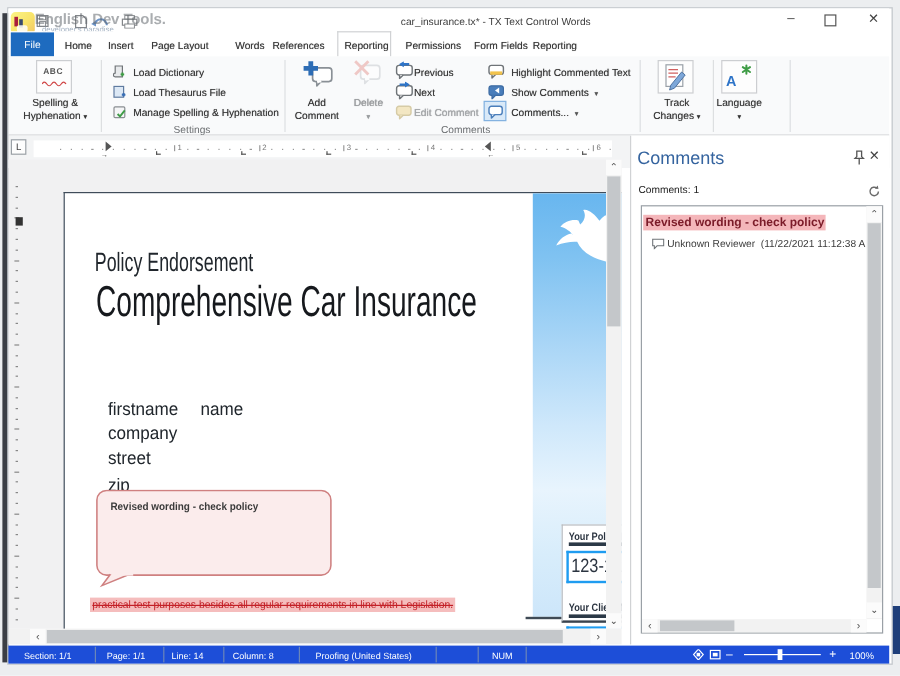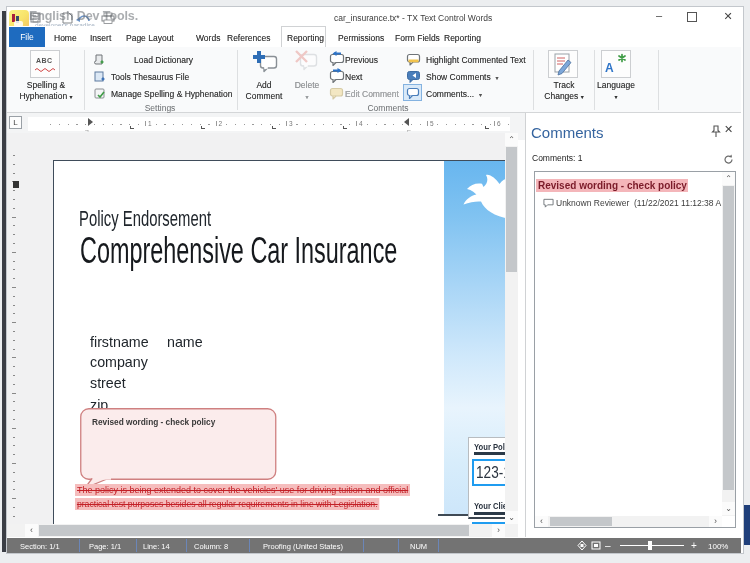--- a/index.html
+++ b/index.html
@@ -81,26 +81,26 @@
         <svg class="abs" style="left:4px;top:16px;" width="21" height="5" viewBox="0 0 21 5">
             <path d="M0 3 q2 -3 4 0 q2 3 4 0 q2 -3 4 0 q2 3 4 0 q2 -3 4 0" fill="none" stroke="#d04545" stroke-width="1"></path>
           </svg>
       </div>
       <div class="bigbtn" style="left:8px;top:33px;width:62px;">Spelling &amp;<br>Hyphenation&nbsp;<span style="font-size:6px;">▾</span></div>
 
       <svg class="abs" style="left:87px;top:7px;" width="12" height="12" viewBox="0 0 12 12">
         <path d="M2 1 h6 v9 h-6 a1.5 1.5 0 0 1 0 -3 z" fill="#e8eaec" stroke="#707478" stroke-width="1"></path>
         <path d="M8 9.5 v-3 M6.5 8 h3" stroke="#3f9c46" stroke-width="1.6"></path>
       </svg>
-      <div class="abs t8" style="left:104px;top:8px;margin-left:23px;">Load Dictionary</div>
+      <div class="abs t8" style="left:104px;top:8px;">Load Dictionary</div>
       <svg class="abs" style="left:87px;top:24px;" width="12" height="12" viewBox="0 0 12 12">
         <rect x="1" y="1" width="8" height="9" fill="#dce8f5" stroke="#5f7ba0" stroke-width="1"></rect>
         <path d="M9 9.5 v-3 M7.5 8 h3" stroke="#3a6fb5" stroke-width="1.6"></path>
       </svg>
-      <div class="abs t8" style="left:104px;top:25px;">Tools Thesaurus File</div>
+      <div class="abs t8" style="left:104px;top:25px;">Load Thesaurus File</div>
       <svg class="abs" style="left:87px;top:41px;" width="12" height="12" viewBox="0 0 12 12">
         <rect x="1" y="1" width="9" height="9" rx="1" fill="#f4f5f6" stroke="#8a8e92"></rect>
         <path d="M4 7 l2 2 l4 -5" fill="none" stroke="#3f9c46" stroke-width="1.6"></path>
       </svg>
       <div class="abs t8" style="left:104px;top:42px;">Manage Spelling &amp; Hyphenation</div>
       <div class="abs glabel" style="left:103px;top:56px;width:100px;text-align:center;">Settings</div>
 
       <svg class="abs" style="left:245px;top:3px;" width="28" height="26" viewBox="0 0 28 26">
         <rect x="8.5" y="6.5" width="16" height="11.5" rx="2.5" fill="#fff" stroke="#8a9096" stroke-width="1.4"></rect>
         <path d="M12 17.5 v4 l4 -4" fill="#fff" stroke="#8a9096" stroke-width="1.4" stroke-linejoin="round"></path>
@@ -316,21 +316,20 @@
         <div class="abs" style="left:36px;top:234.5px;font-size:15px;color:#20262c;transform:scaleX(0.95);transform-origin:0 0;">zip</div>
 
         <svg class="abs" style="left:26px;top:247px;" width="198" height="92" viewBox="0 0 198 92">
           <rect x="0.75" y="0.75" width="195" height="70.5" rx="8" fill="#fbecec" stroke="#cf8080" stroke-width="1.3"></rect>
           <path d="M12 70.5 L5 80 L27 71" fill="#fbecec"></path>
           <path d="M12 70.5 L5 80 L27 71" fill="none" stroke="#cf8080" stroke-width="1.3"></path>
           <rect x="13" y="69.5" width="18" height="2.2" fill="#fbecec"></rect>
         </svg>
         <div class="abs" style="left:37.5px;top:255.5px;font-size:9px;font-weight:bold;color:#3a3a3a;transform:scaleX(0.92);transform-origin:0 0;white-space:nowrap;">Revised wording - check policy</div>
 
-        <div class="abs" style="left:21px;top:322.5px;font-size:9px;color:#c32027;background:#f5bdbd;text-decoration:line-through;padding:1px 2px;transform:scaleX(1);transform-origin:0 0;white-space:nowrap;">The policy is being extended to cover the vehicles' use for driving tuition and official</div>
         <div class="abs" style="left:21px;top:336.5px;font-size:9px;color:#c32027;background:#f5bdbd;text-decoration:line-through;padding:1px 2px;transform:scaleX(0.96);transform-origin:0 0;white-space:nowrap;">practical test purposes besides all regular requirements in line with Legislation.</div>
 
         <div class="abs" style="left:414px;top:276px;width:51px;height:82px;background:#fff;border:1px solid #b8bcc0;border-right:none;border-bottom:2px solid #39434e;"></div>
         <div class="abs" style="left:420px;top:280.5px;font-size:9px;font-weight:bold;color:#2b3440;transform:scaleX(0.85);transform-origin:0 0;white-space:nowrap;">Your Policy N</div>
         <div class="abs" style="left:420px;top:291px;width:45px;height:2.5px;background:#2b3947;"></div>
         <div class="abs" style="left:418px;top:298px;width:47px;height:27px;background:#fff;border:2px solid #1f9cf0;border-right:none;"></div>
         <div class="abs" style="left:422px;top:303px;font-size:16px;color:#2b3440;transform:scaleX(0.85);transform-origin:0 0;white-space:nowrap;">123-12</div>
         <div class="abs" style="left:420px;top:340px;font-size:9px;font-weight:bold;color:#2b3440;transform:scaleX(0.85);transform-origin:0 0;white-space:nowrap;">Your Client N</div>
         <div class="abs" style="left:420px;top:351px;width:45px;height:2.5px;background:#2b3947;"></div>
         <div class="abs" style="left:418px;top:360.5px;width:47px;height:8px;background:#fff;border-top:2px solid #1f9cf0;border-left:2px solid #1f9cf0;"></div>
@@ -377,21 +376,21 @@
         </div>
 
         <div class="abs" style="left:0;top:344px;width:187px;height:11px;background:#f2f2f2;">
           <div class="abs" style="left:0;top:0;width:13px;height:11px;background:#fbfbfb;color:#555;font-size:9px;text-align:center;line-height:11px;">‹</div>
           <div class="abs" style="left:15px;top:1px;width:62px;height:9px;background:#c4c7ca;"></div>
           <div class="abs" style="left:174px;top:0;width:13px;height:11px;background:#fbfbfb;color:#555;font-size:9px;text-align:center;line-height:11px;">›</div>
         </div>
       </div>
     </div>
 
-    <div class="abs" style="left:0;top:531px;width:734px;height:15px;background:#737373;color:#fff;font-size:7.5px;">
+    <div class="abs" style="left:0;top:531px;width:734px;height:15px;background:#1d4ed8;color:#fff;font-size:7.5px;">
       <div class="abs" style="left:13px;top:3.5px;">Section: 1/1</div>
       <div class="abs" style="left:72px;top:1px;width:1px;height:13px;background:#6b86b8;"></div>
       <div class="abs" style="left:82px;top:3.5px;">Page: 1/1</div>
       <div class="abs" style="left:129px;top:1px;width:1px;height:13px;background:#6b86b8;"></div>
       <div class="abs" style="left:136px;top:3.5px;">Line: 14</div>
       <div class="abs" style="left:179px;top:1px;width:1px;height:13px;background:#6b86b8;"></div>
       <div class="abs" style="left:187px;top:3.5px;">Column: 8</div>
       <div class="abs" style="left:242px;top:1px;width:1px;height:13px;background:#6b86b8;"></div>
       <div class="abs" style="left:256px;top:3.5px;">Proofing (United States)</div>
       <div class="abs" style="left:356px;top:1px;width:1px;height:13px;background:#6b86b8;"></div>

